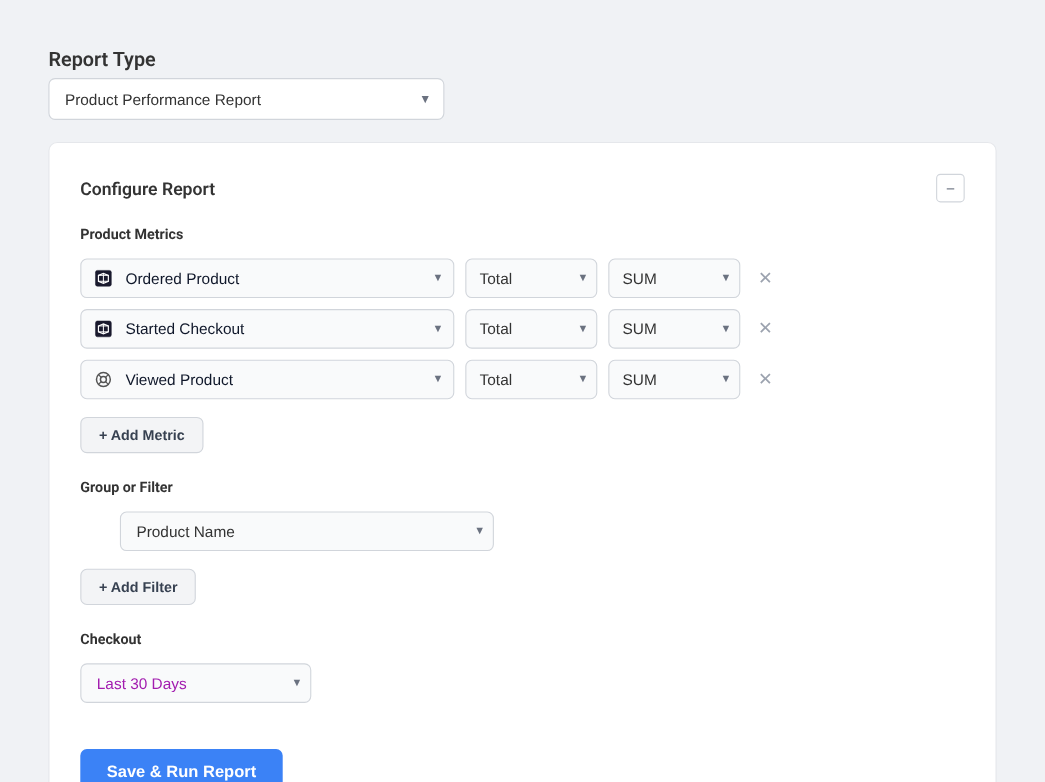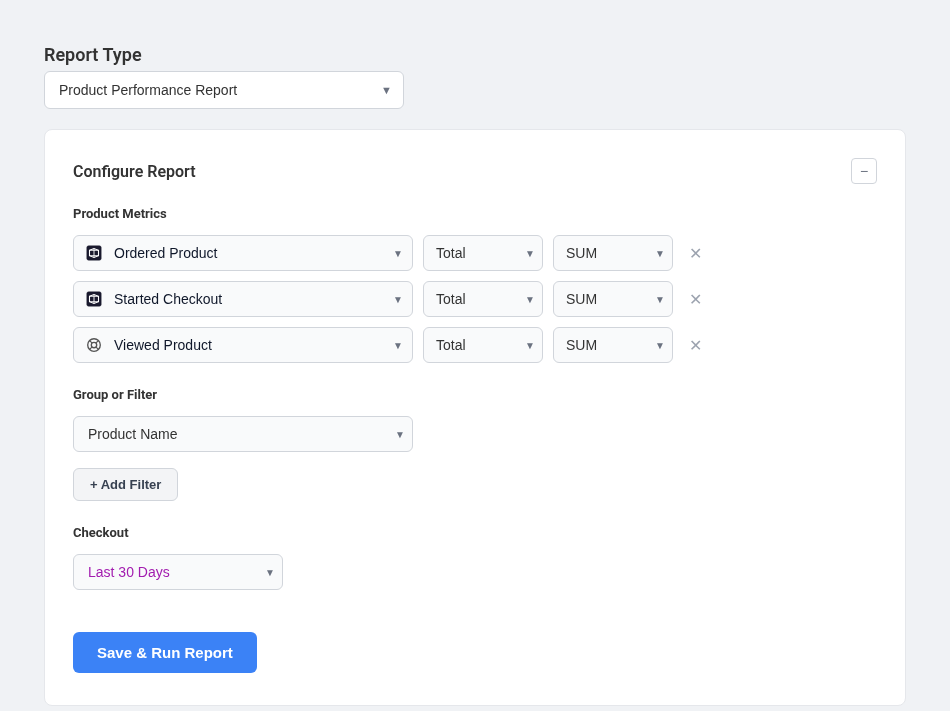--- a/index.html
+++ b/index.html
@@ -212,20 +212,21 @@
       margin-top: 6px;
     }
     .section-divider {
       margin: 24px 0 18px 0;
     }
     .filter-row {
       display: flex;
       align-items: flex-end;
       gap: 10px;
       margin-bottom: 10px;
+      margin-left: 36px;
     }
     .filter-select-wrapper {
       position: relative;
       width: 340px;
     }
     .filter-select-wrapper select {
       appearance: none;
       -webkit-appearance: none;
       width: 100%;
       padding: 9px 36px 9px 14px;
@@ -404,20 +405,21 @@
         <select>
           <option>SUM</option>
           <option>COUNT</option>
           <option>AVG</option>
         </select>
         <span class="small-select-arrow">▼</span>
       </div>
       <button class="remove-btn">✕</button>
     </div>
 
+    <button class="add-btn">+ Add Metric</button>
 
     
     <div class="section-divider">
       <div class="section-label">Group or Filter</div>
       <div class="filter-row">
         <div class="filter-select-wrapper">
           <select>
             <option>Product Name</option>
             <option>Product Category</option>
             <option>Product SKU</option>

